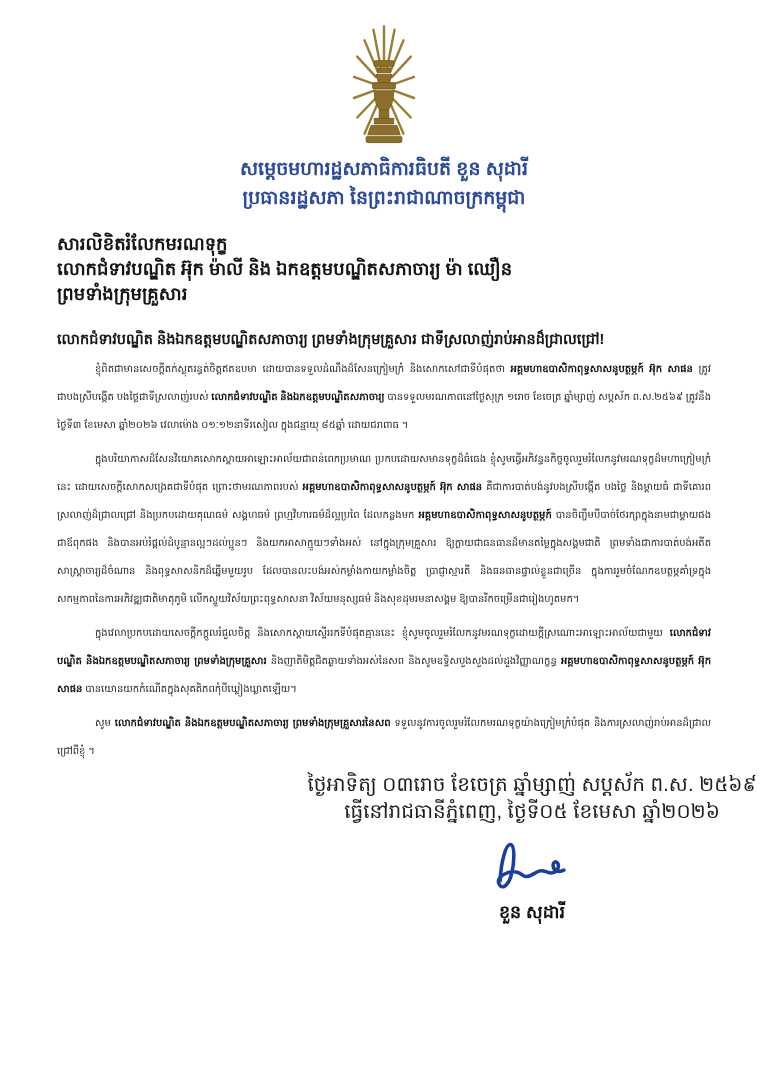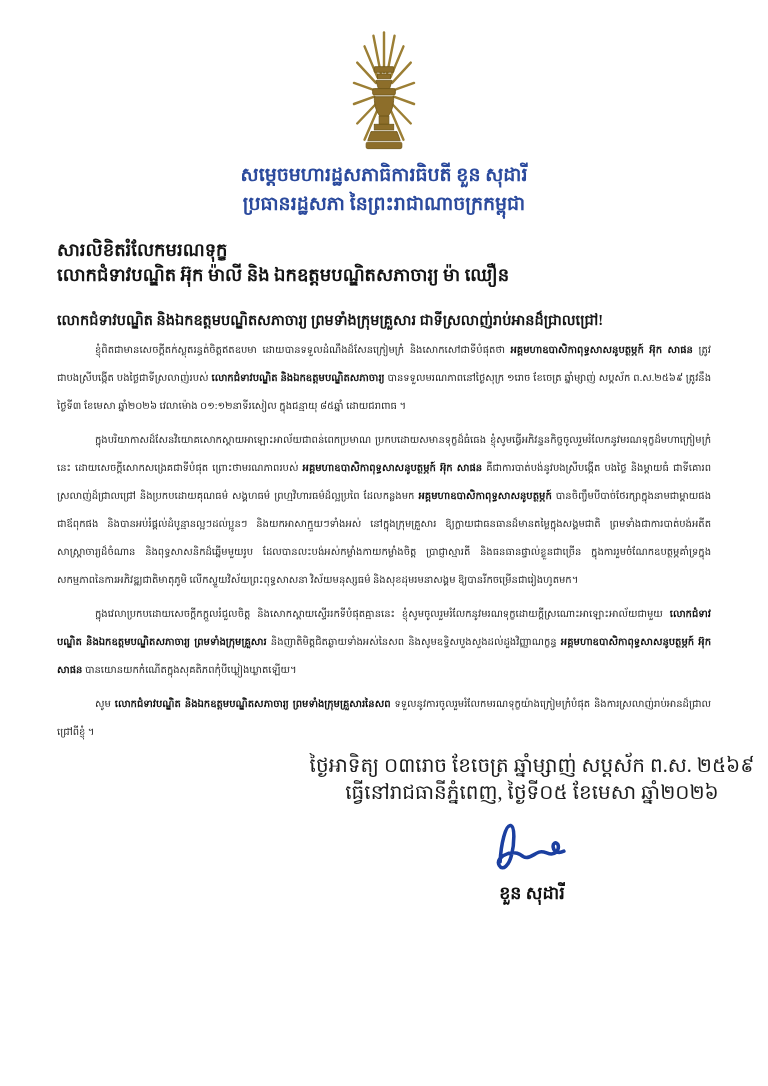--- a/index.html
+++ b/index.html
@@ -1,24 +1,24 @@
 <!DOCTYPE html>
 <html><head>
 <meta charset="utf-8">
 <style>
   html,body{margin:0;padding:0;background:#ffffff;}
   .page{
     position:relative;
     width:768px;height:1086px;
     margin:0 auto;
     background:#ffffff;
-    font-family:Liberation Serif, serif;
+    font-family:Liberation Sans, sans-serif;
     color:#1c1c1c;
     box-sizing:border-box;
-    padding:22px 57px 20px 57px;
+    padding:16px 57px 20px 57px;
     overflow:hidden;
   }
   .emblem-wrap{width:110px;height:138px;margin:0 auto;display:flex;align-items:center;justify-content:center;}
   .hdr{
     text-align:center;
     font-weight:bold;
     color:#2b4a9d;
     font-size:19px;
     line-height:29px;
   }
@@ -87,20 +87,21 @@
       </g>
     </svg>
   </div>
 
   <div class="hdr">សម្តេចមហារដ្ឋសភាធិការធិបតី ខួន សុដារី</div>
   <div class="hdr">ប្រធានរដ្ឋសភា នៃព្រះរាជាណាចក្រកម្ពុជា</div>
 
   <div class="title-block">
     <div>សារលិខិតរំលែកមរណទុក្ខ</div>
     <div>លោកជំទាវបណ្ឌិត អ៊ុក ម៉ាលី និង ឯកឧត្តមបណ្ឌិតសភាចារ្យ ម៉ា ឈឿន</div>
+    <div>ព្រមទាំងក្រុមគ្រួសារ</div>
   </div>
 
   <p class="salutation">លោកជំទាវបណ្ឌិត និងឯកឧត្តមបណ្ឌិតសភាចារ្យ ព្រមទាំងក្រុមគ្រួសារ ជាទីស្រលាញ់រាប់អានដ៏ជ្រាលជ្រៅ!</p>
 
   <div class="bodytext">
       <p><span>ខ្ញុំពិតជាមានសេចក្ដីតក់ស្លុតរន្ធត់ចិត្តឥតឧបមា ដោយបានទទួលដំណឹងដ៏សែនក្រៀមក្រំ និងសោកសៅជាទីបំផុតថា </span><b>អគ្គមហាឧបាសិកាពុទ្ធសាសនូបត្ថម្ភក៍ អ៊ុក សាផន </b><span>ត្រូវជាបងស្រីបង្កើត បងថ្លៃជាទីស្រលាញ់របស់ </span><b>លោកជំទាវបណ្ឌិត និងឯកឧត្តមបណ្ឌិតសភាចារ្យ </b><span>បានទទួលមរណភាពនៅថ្ងៃសុក្រ ១រោច ខែចេត្រ ឆ្នាំម្សាញ់ សប្តស័ក ព.ស.២៥៦៩ ត្រូវនឹងថ្ងៃទី៣ ខែមេសា ឆ្នាំ២០២៦ វេលាម៉ោង ០១:១២នាទីរសៀល ក្នុងជន្មាយុ ៨៥ឆ្នាំ ដោយជរាពាធ ។</span></p>
       <p><span>ក្នុងបរិយាកាសដ៏សែនវិយោគសោកស្ដាយអាឡោះអាល័យជាពន់ពេកប្រមាណ ប្រកបដោយសមានទុក្ខដ៏ធំធេង ខ្ញុំសូមធ្វើអភិវន្ទនកិច្ចចូលរួមរំលែកនូវមរណទុក្ខដ៏មហាក្រៀមក្រំនេះ ដោយសេចក្ដីសោកសង្រេគជាទីបំផុត ព្រោះថាមរណភាពរបស់ </span><b>អគ្គមហាឧបាសិកាពុទ្ធសាសនូបត្ថម្ភក៍ អ៊ុក សាផន </b><span>គឺជាការបាត់បង់នូវបងស្រីបង្កើត បងថ្លៃ និងម្ដាយធំ ជាទីគោរពស្រលាញ់ដ៏ជ្រាលជ្រៅ និងប្រកបដោយគុណធម៌ សង្គហធម៌ ព្រហ្មវិហារធម៌ដ៏ល្អប្រពៃ ដែលកន្លងមក </span><b>អគ្គមហាឧបាសិកាពុទ្ធសាសនូបត្ថម្ភក៍ </b><span>បានចិញ្ចឹមបីបាច់ថែរក្សាក្នុងនាមជាម្ដាយផងជាឪពុកផង និងបានអប់រំផ្ដល់ដំបូន្មានល្អៗដល់ប្អូនៗ និងយកអាសាក្មួយៗទាំងអស់ នៅក្នុងក្រុមគ្រួសារ ឱ្យក្លាយជាធនធានដ៏មានតម្លៃក្នុងសង្គមជាតិ ព្រមទាំងជាការបាត់បង់អតីតសាស្ត្រាចារ្យដ៏ចំណាន និងពុទ្ធសាសនិកដ៏ឆ្នើមមួយរូប ដែលបានលះបង់អស់កម្លាំងកាយកម្លាំងចិត្ត ប្រាជ្ញាស្មារតី និងធនធានផ្ទាល់ខ្លួនជាច្រើន ក្នុងការរួមចំណែកឧបត្ថម្ភគាំទ្រក្នុងសកម្មភាពនៃការអភិវឌ្ឍជាតិមាតុភូមិ លើកស្ទួយវិស័យព្រះពុទ្ធសាសនា វិស័យមនុស្សធម៌ និងសុខដុមរមនាសង្គម ឱ្យបានរីកចម្រើនជារៀងហូតមក។</span></p>
       <p><span>ក្នុងវេលាប្រកបដោយសេចក្ដីកក្តួលរំជួលចិត្ត និងសោកស្ដាយស្ទើររកទីបំផុតគ្មាននេះ ខ្ញុំសូមចូលរួមរំលែកនូវមរណទុក្ខដោយក្ដីស្រណោះអាឡោះអាល័យជាមួយ </span><b>លោកជំទាវបណ្ឌិត និងឯកឧត្តមបណ្ឌិតសភាចារ្យ ព្រមទាំងក្រុមគ្រួសារ </b><span>និងញាតិមិត្តជិតឆ្ងាយទាំងអស់នៃសព និងសូមឧទ្ទិសបួងសួងដល់ដួងវិញ្ញាណក្ខន្ធ </span><b>អគ្គមហាឧបាសិកាពុទ្ធសាសនូបត្ថម្ភក៍ អ៊ុក សាផន </b><span>បានយោនយកកំណើតក្នុងសុគតិភពកុំបីឃ្លៀងឃ្លាតឡើយ។</span></p>
       <p><span>សូម </span><b>លោកជំទាវបណ្ឌិត និងឯកឧត្តមបណ្ឌិតសភាចារ្យ ព្រមទាំងក្រុមគ្រួសារនៃសព </b><span>ទទួលនូវការចូលរួមរំលែកមរណទុក្ខយ៉ាងក្រៀមក្រំបំផុត និងការស្រលាញ់រាប់អានដ៏ជ្រាលជ្រៅពីខ្ញុំ ។</span></p>
     </div>

